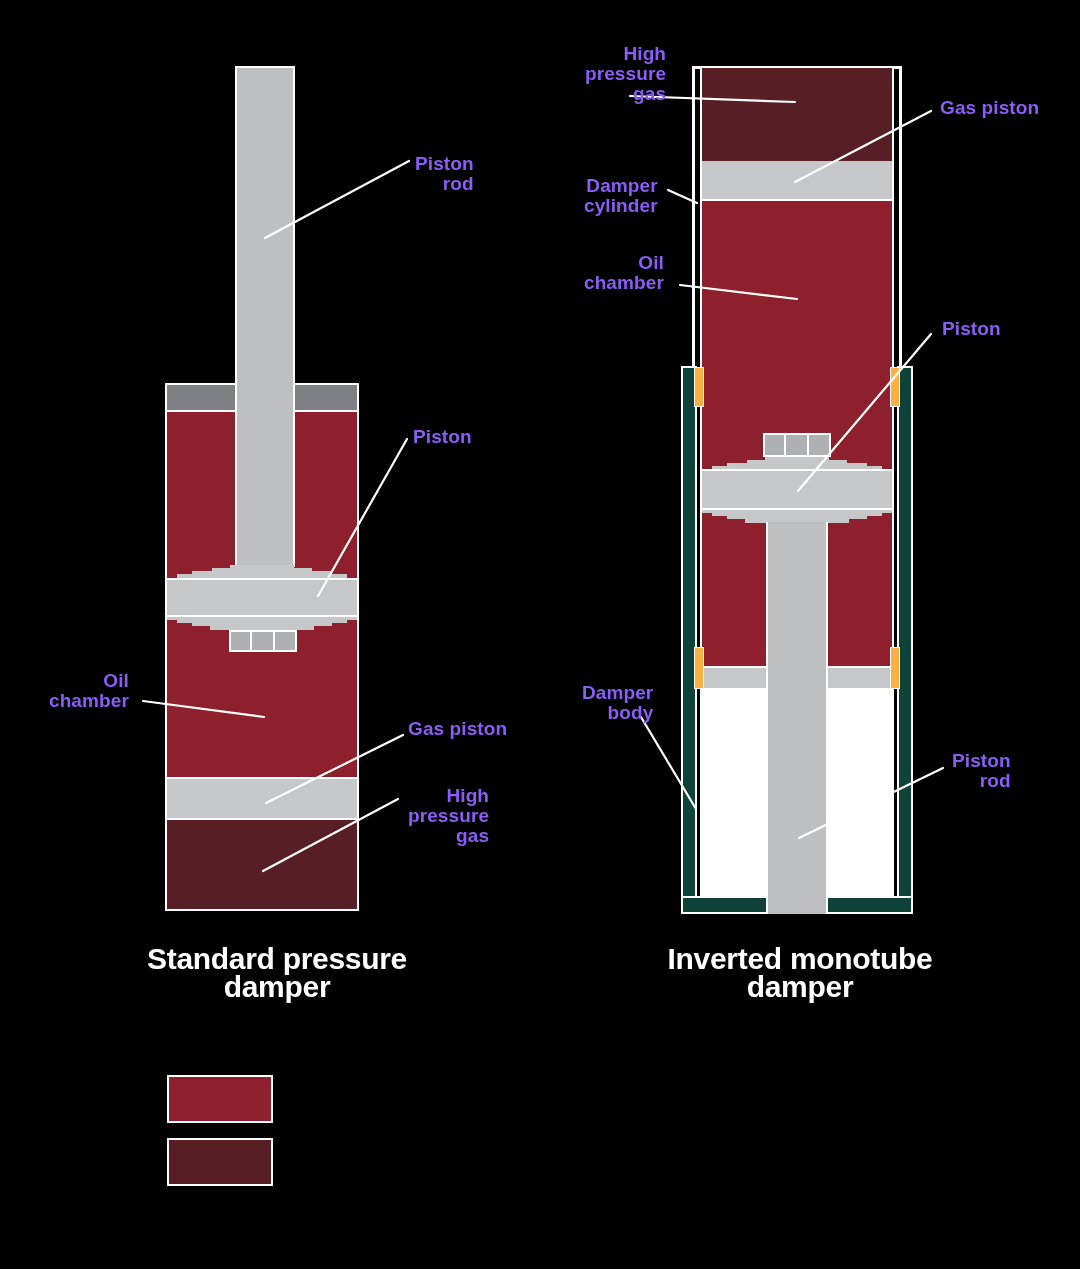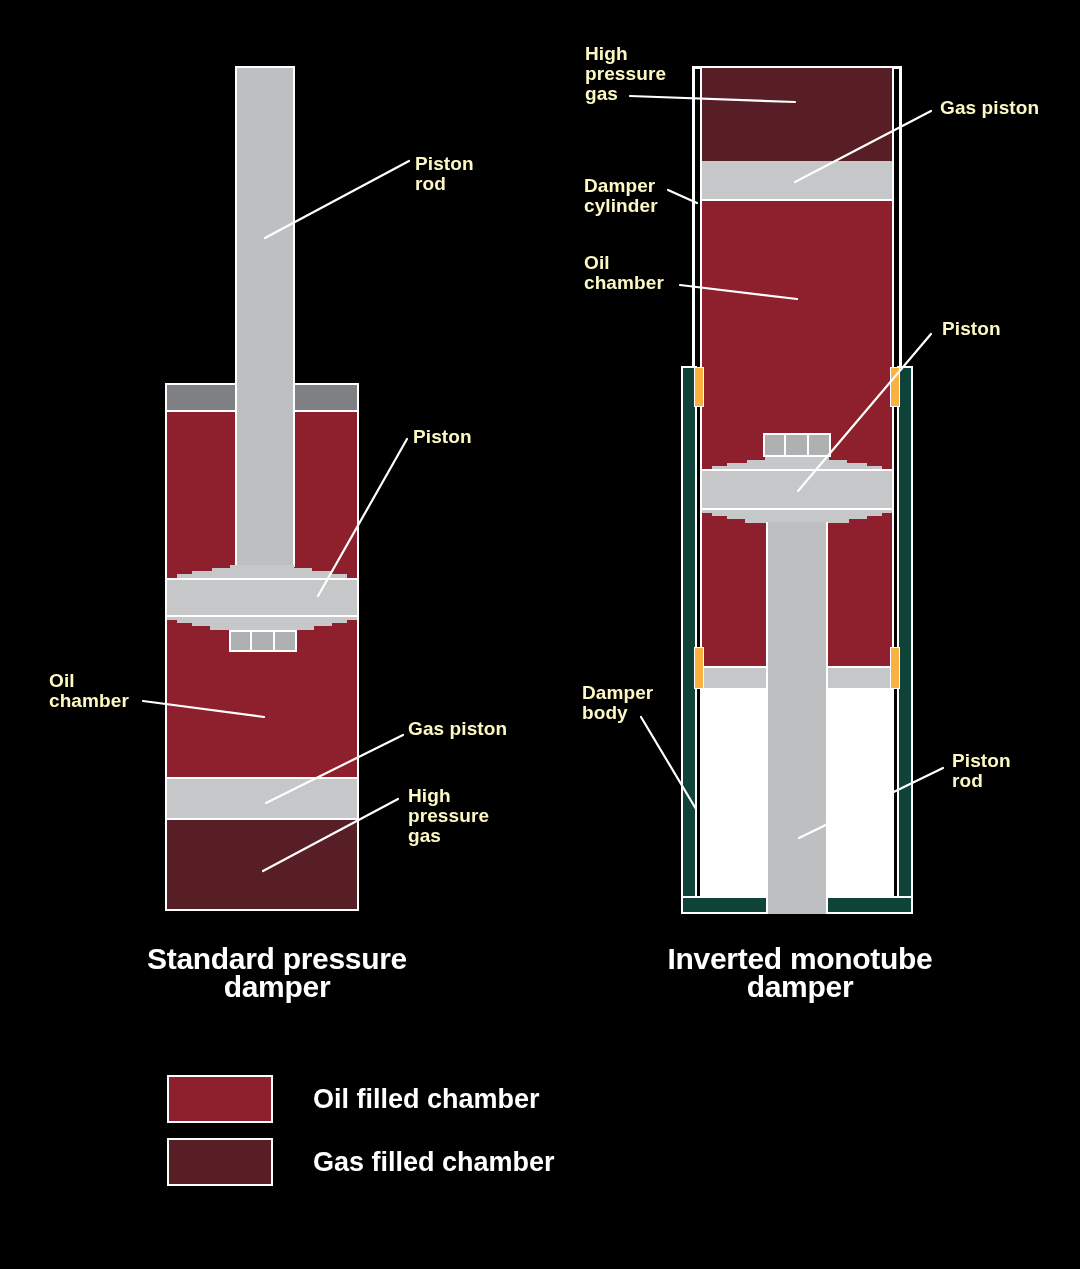--- a/index.html
+++ b/index.html
@@ -1,20 +1,20 @@
 <!DOCTYPE html>
 <html><head>
 <meta charset="utf-8">
 <style>
   html,body{margin:0;padding:0;background:#000;}
   #canvas{position:relative;width:1080px;height:1269px;background:#000;overflow:hidden;
           font-family:"Liberation Sans",sans-serif;}
   .abs{position:absolute;}
-  .lbl{position:absolute;color:#fef9c3;font:700 19px/20px "Liberation Sans",sans-serif;
-       white-space:pre-line;letter-spacing:.1px;}
+  .lbl{position:absolute;color:#8b5cf6;font:700 19px/20px "Liberation Sans",sans-serif;
+       white-space:pre-line;letter-spacing:.1px;text-align:right;}
   .title{position:absolute;color:#fff;font:700 30px/28px "Liberation Sans",sans-serif;
          text-align:center;transform:translateX(-50%);white-space:pre-line;letter-spacing:-.3px;}
   .legend-label{position:absolute;color:#fff;font:700 27px/28px "Liberation Sans",sans-serif;}
   .wborder{border:2px solid #fff;box-sizing:border-box;}
   .steps-narrow-top{clip-path:polygon(63px 0,127px 0,127px 3px,145px 3px,145px 6px,165px 6px,
       165px 9px,180px 9px,180px 13px,10px 13px,10px 9px,25px 9px,25px 6px,45px 6px,45px 3px,63px 3px);}
   .steps-wide-top{clip-path:polygon(0 0,190px 0,190px 3px,180px 3px,180px 6px,165px 6px,
       165px 9px,147px 9px,147px 13px,43px 13px,43px 9px,25px 9px,25px 6px,10px 6px,10px 3px,0 3px);}
   .valve{position:absolute;border:2px solid #fff;box-sizing:border-box;}
   .valve .div1,.valve .div2{position:absolute;top:0;width:2px;height:100%;background:#fff;}
@@ -114,17 +114,15 @@
 body</div>
   <div class="lbl" style="left:952px;top:751px;">Piston
 rod</div>
 
   <div class="title" style="left:277px;top:945px;">Standard pressure
 damper</div>
   <div class="title" style="left:800px;top:945px;">Inverted monotube
 damper</div>
 
   <div class="abs wborder" style="left: 167px; top: 1075px; width: 106px; height: 48px; background-color: rgb(142, 31, 44);"></div>
-  <div class="legend-label" style="left:313px;top:1085px;">Oil filled chamber</div>
   <div class="abs wborder" style="left: 167px; top: 1138px; width: 106px; height: 48px; background-color: rgb(87, 30, 37);"></div>
-  <div class="legend-label" style="left:313px;top:1148px;">Gas filled chamber</div>
 
 </div>
 
 </body></html>

